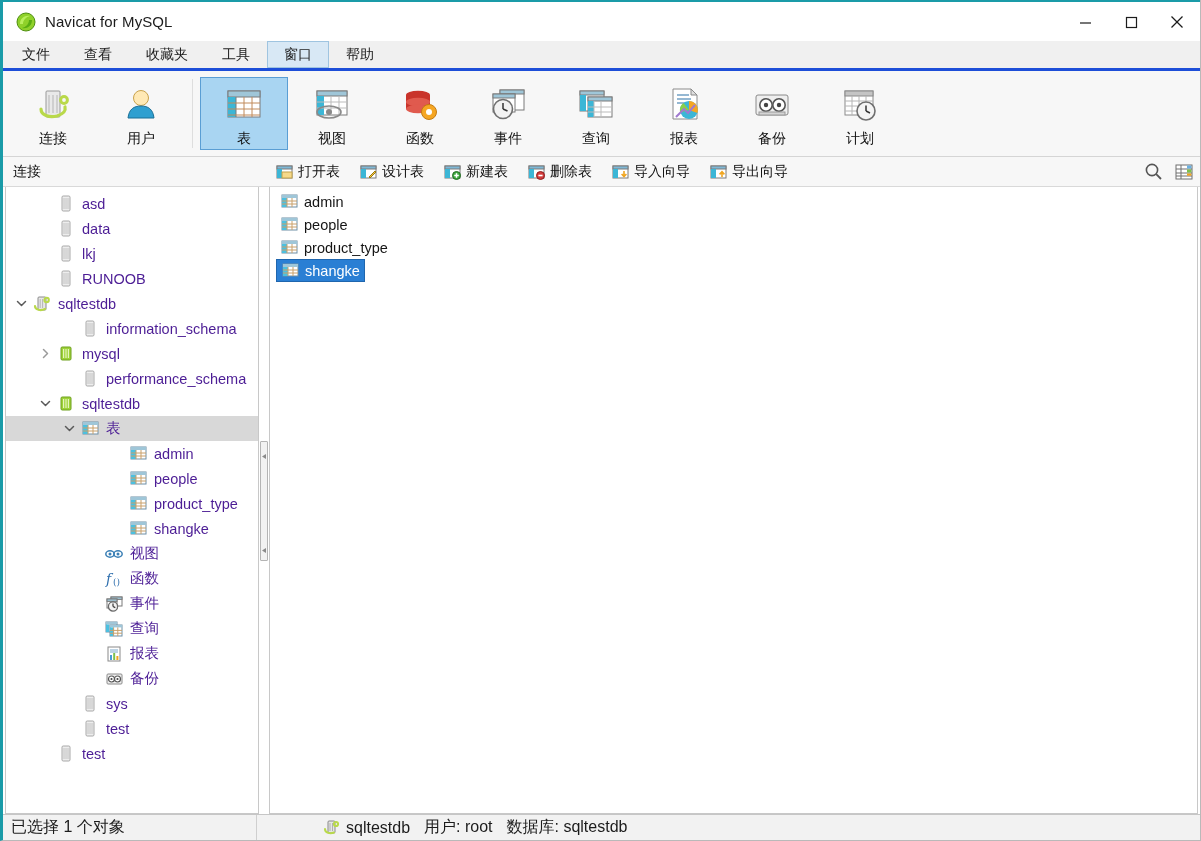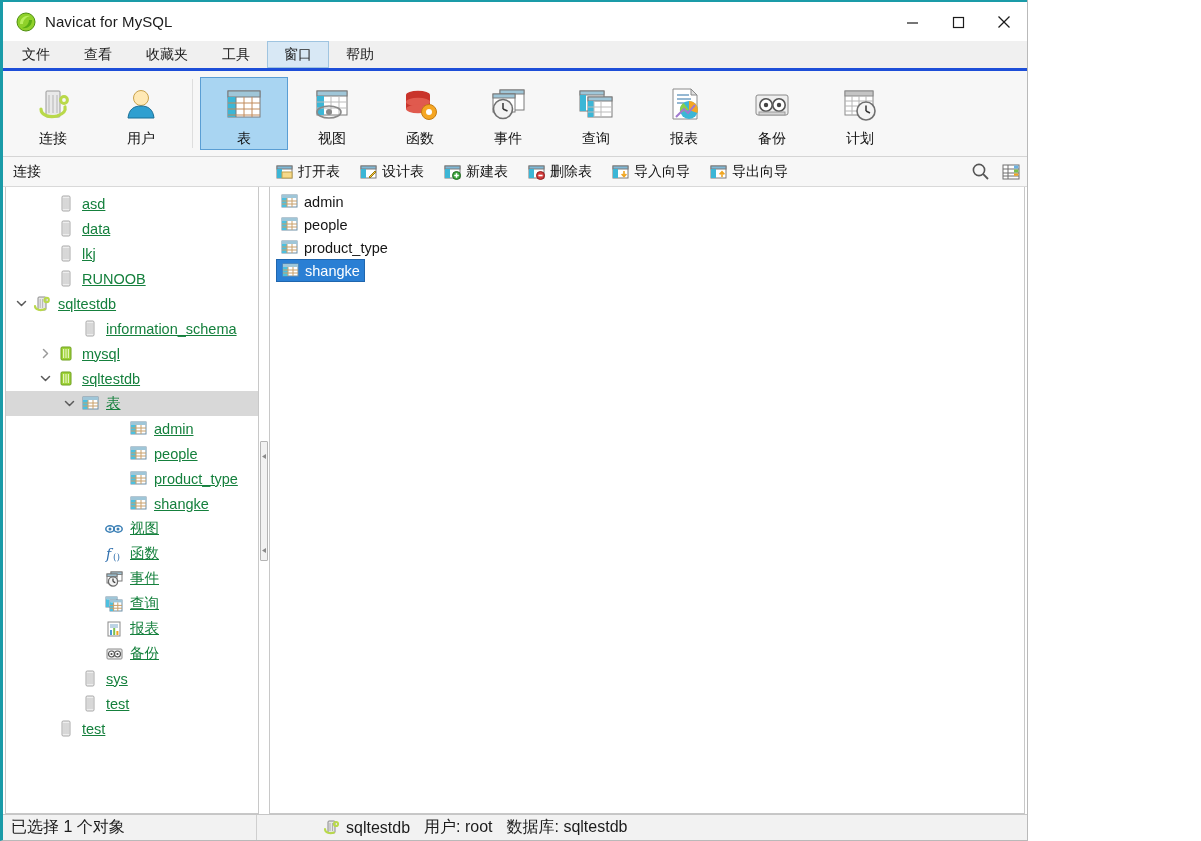--- a/index.html
+++ b/index.html
@@ -5,21 +5,21 @@
   * { box-sizing: border-box; }
   html, body {
     margin: 0; padding: 0;
     width: 1201px; height: 841px;
     overflow: hidden;
     font-family: "Liberation Sans", "DejaVu Sans", sans-serif;
     background: #ffffff;
   }
   #app {
     position: relative;
-    width: 1028px; height: 841px;
+    width: 1201px; height: 841px;
     background: #ffffff;
     border-left: 3px solid #1a9ba8;
     border-right: 1px solid #b9b9b9;
     border-bottom: 1px solid #b9b9b9;
     display: flex;
     flex-direction: column;
   }
   
   .titlebar {
     height: 41px;
@@ -170,23 +170,22 @@
     margin: 0 0 0 2px;
     overflow: hidden;
     position: relative;
   }
   .tree { padding-top: 4px; }
   .tnode {
     height: 25px;
     display: flex;
     align-items: center;
     font-size: 14.5px;
-    color: #15803d;
+    color: #4c1d95;
     white-space: nowrap;
-    text-decoration: underline;
   }
   .tnode.sel { background: #d8d8d8; }
   .twist {
     width: 22px; height: 25px;
     display: flex; align-items: center; justify-content: center;
     flex: 0 0 22px;
   }
   .ticon {
     width: 20px; height: 20px;
     display: flex; align-items: center; justify-content: center;
@@ -668,20 +667,32 @@
             </span>
             <span class="ticon">
               <svg width="16" height="17" viewBox="0 0 16 17">
                 <rect x="3" y="2" width="10" height="13" rx="1.2" fill="#9ed238" stroke="#6ea01f"></rect>
                 <line x1="5.6" y1="4" x2="5.6" y2="13" stroke="#e6f5bf" stroke-width="1.2"></line>
                 <line x1="8" y1="4" x2="8" y2="13" stroke="#e6f5bf" stroke-width="1.2"></line>
                 <line x1="10.4" y1="4" x2="10.4" y2="13" stroke="#e6f5bf" stroke-width="1.2"></line>
               </svg>
             </span>
             <span>mysql</span>
+          </div>
+          <div class="tnode" style="padding-left: 52px;">
+            <span class="twist"></span>
+            <span class="ticon">
+              <svg width="16" height="17" viewBox="0 0 16 17">
+                <rect x="4" y="1" width="8" height="15" rx="1.2" fill="#ededed" stroke="#a8a8a8"></rect>
+                <line x1="6" y1="3" x2="6" y2="14" stroke="#c2c2c2"></line>
+                <line x1="8" y1="3" x2="8" y2="14" stroke="#c2c2c2"></line>
+                <line x1="10" y1="3" x2="10" y2="14" stroke="#c2c2c2"></line>
+              </svg>
+            </span>
+            <span>performance_schema</span>
           </div>
           <div class="tnode" style="padding-left: 28px;">
             <span class="twist">
               <svg width="11" height="11" viewBox="0 0 11 11">
                 <path d="M1.5 3.5 L5.5 7.5 L9.5 3.5" fill="none" stroke="#5a5a5a" stroke-width="1.5" stroke-linecap="round" stroke-linejoin="round"></path>
               </svg>
             </span>
             <span class="ticon">
               <svg width="16" height="17" viewBox="0 0 16 17">
                 <rect x="3" y="2" width="10" height="13" rx="1.2" fill="#9ed238" stroke="#6ea01f"></rect>

